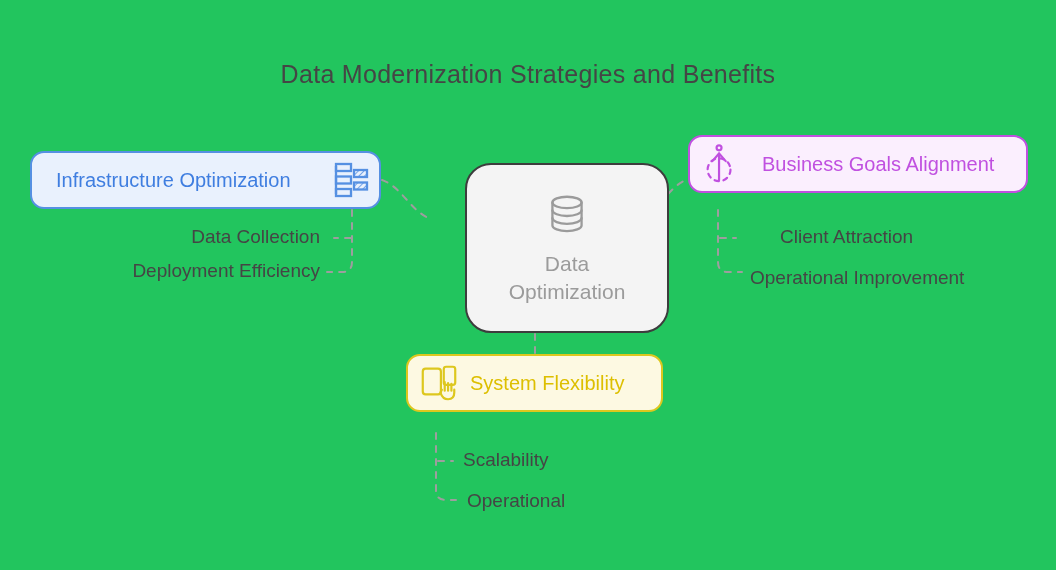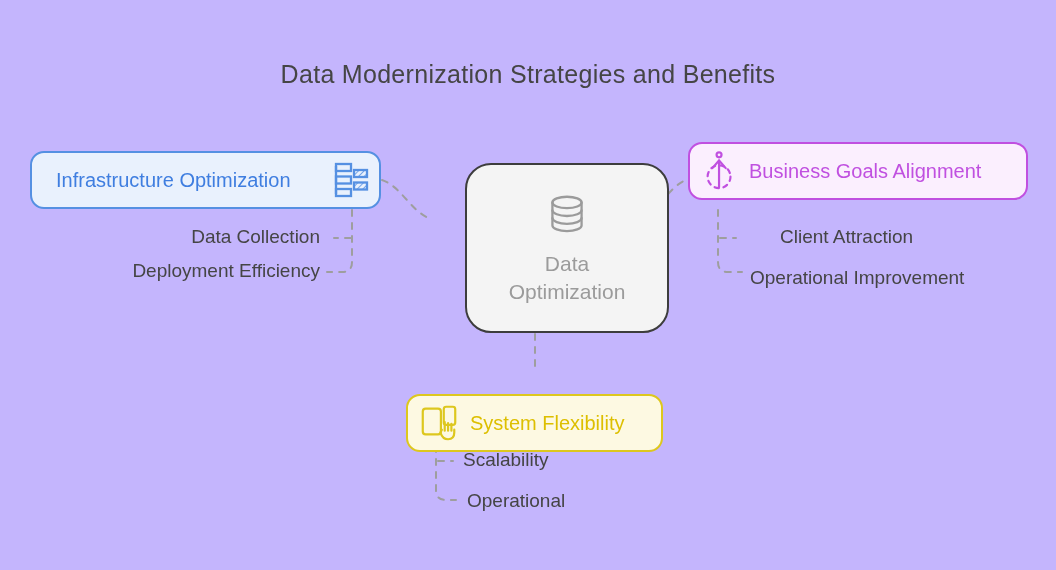--- a/index.html
+++ b/index.html
@@ -1,17 +1,17 @@
 <!DOCTYPE html>
 <html style="--blue_border: #5590e2; --blue_fill: #e9f1fd; --blue_text: #3f7ee0; --purple_border: #c050e0; --purple_fill: #fbeffe; --purple_text: #c050e0; --yellow_border: #ddc71e; --yellow_fill: #fdf9e2; --yellow_text: #ddbf00; --center_border: #3d3d3d; --center_fill: #f4f4f4; --center_text: #9b9b9b; --connector: #9e9e9e; --text_dark: #454545;"><head>
 <meta charset="utf-8">
 <style>
   html,body { margin:0; padding:0; background:#ffffff; }
   .canvas {
-    position:relative; width:1056px; height:570px; background:#c4b5fd;
+    position:relative; width:1056px; height:570px; background:#22c55e;
     font-family:"Liberation Sans", sans-serif; overflow:hidden;
   }
   .title {
     position:absolute; top:60px; left:0; width:100%;
     text-align:center; font-size:25px; color:var(--text_dark);
     letter-spacing:0.3px;
   }
   .connectors { position:absolute; left:0; top:0; pointer-events:none; }
   .connectors path {
     fill:none; stroke:var(--connector); stroke-width:2;
@@ -21,26 +21,26 @@
     position:absolute; display:flex; align-items:center;
     border:2px solid; box-sizing:border-box; background:#fff;
   }
   .pill { height:58px; border-radius:14px; font-size:20px; }
   #node-infrastructure {
     left:30px; top:151px; width:351px;
     border-color:var(--blue_border); background:var(--blue_fill); color:var(--blue_text);
     padding:0 10px 0 24px; justify-content:space-between;
   }
   #node-business {
-    left:688px; top:142px; width:340px;
+    left:688px; top:135px; width:340px;
     border-color:var(--purple_border); background:var(--purple_fill); color:var(--purple_text);
-    padding:0 10px; gap:9px;
+    padding:0 10px; gap:22px;
   }
   #node-flexibility {
-    left:406px; top:394px; width:257px;
+    left:406px; top:354px; width:257px;
     border-color:var(--yellow_border); background:var(--yellow_fill); color:var(--yellow_text);
     padding:12px 10px; gap:10px;
   }
   #node-center {
     left:433px; top:163px; width:204px; height:170px; border-radius:26px;
     border-color:var(--center_border); background:var(--center_fill); color:var(--center_text);
     flex-direction:column; justify-content:center; text-align:center;
     font-size:21px; line-height:28px;margin-left:32px;
   }
   #node-center .db-icon { margin-bottom:9px; }

